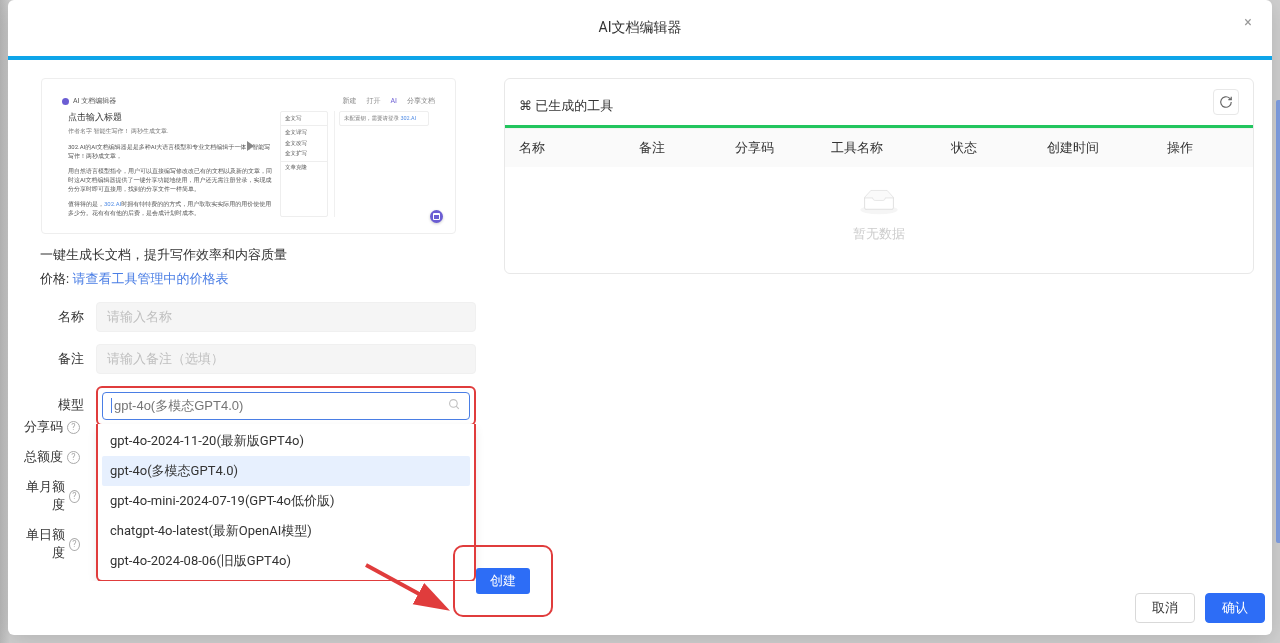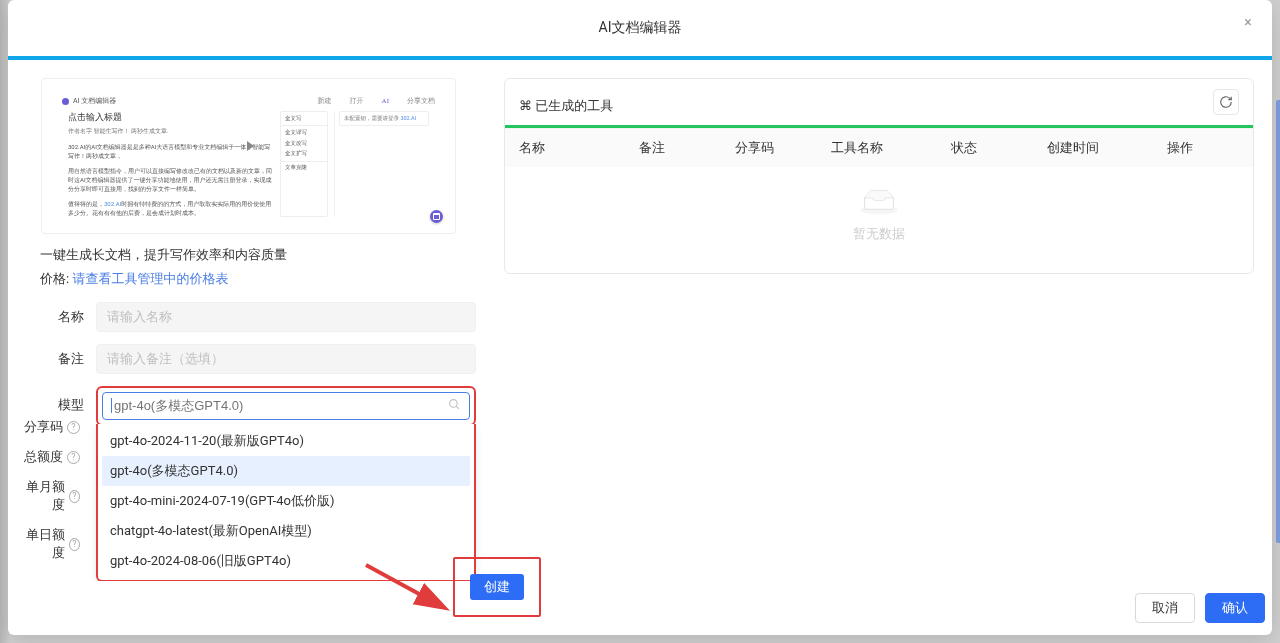--- a/index.html
+++ b/index.html
@@ -93,21 +93,21 @@
       display: flex;
       align-items: center;
       gap: 4px;
       padding: 2px 4px 4px 4px;
       font-size: 7px;
     }
     .preview-logo {
       width: 7px; height: 7px; border-radius: 50%; background: #6b5dd3;
     }
     .preview-header .spacer { flex: 1; }
-    .preview-links { color: #888; display: flex; gap: 18px; font-family: Liberation Serif, serif; }
+    .preview-links { color: #888; display: flex; gap: 10px; }
     .preview-links span:nth-child(3) { color: #6b5dd3; }
     .preview-main { display: flex; gap: 6px; padding: 0 10px; }
     .preview-left { flex: 1; }
     .preview-title { font-size: 9px; font-weight: 500; color: #333; margin-bottom: 4px; }
     .preview-subtitle { color: #777; font-size: 6px; margin-bottom: 6px; }
     .preview-text { font-size: 6px; color: #555; margin-top: 6px; line-height: 1.5; }
     .preview-text a { color: #518ce5; text-decoration: none; }
     .preview-menu {
       width: 48px;
       background: #fff;
@@ -280,22 +280,22 @@
     .btn-primary {
       background: #2d6df6;
       border-color: #2d6df6;
       color: #fff;
     }
     .create-btn-wrap {
       position: absolute;
       bottom: 18px;
       left: 445px;
       border: 2px solid #e03c3c;
-      border-radius: 2px;
-      padding: 15px;
+      border-radius: 10px;
+      padding: 21px;
       z-index: 10;
     }
     .create-btn {
       height: 26px;
       padding: 0 14px;
       border-radius: 3px;
       border: none;
       background: #2d6df6;
       color: #fff;
       font-size: 13px;

